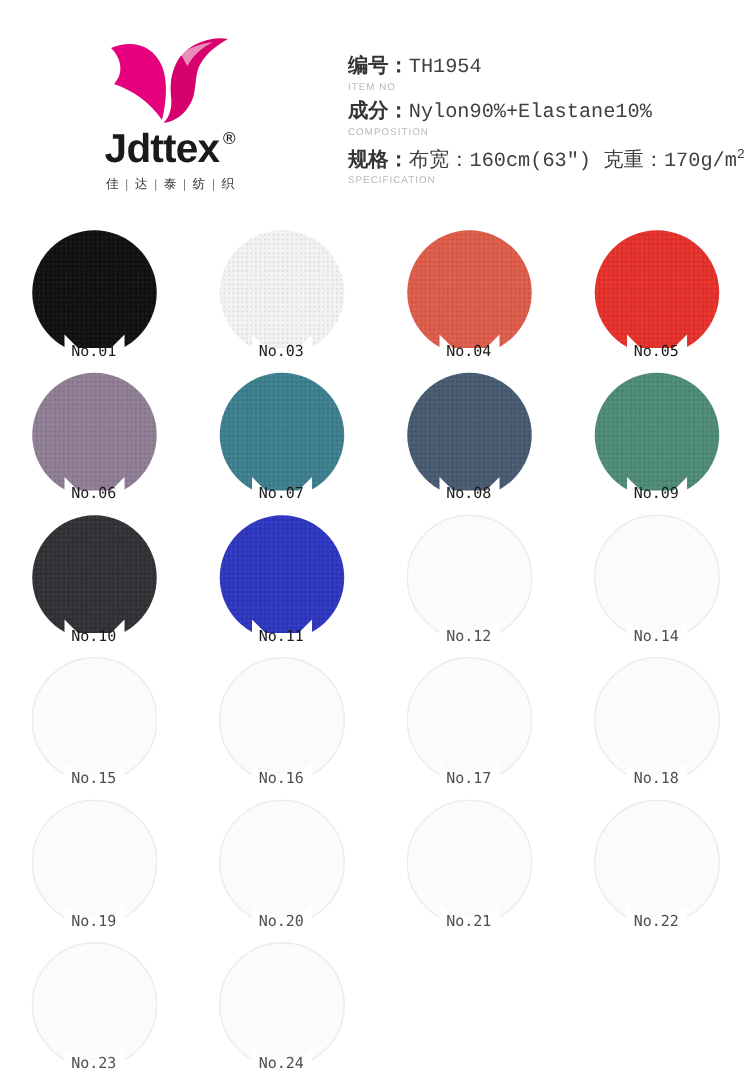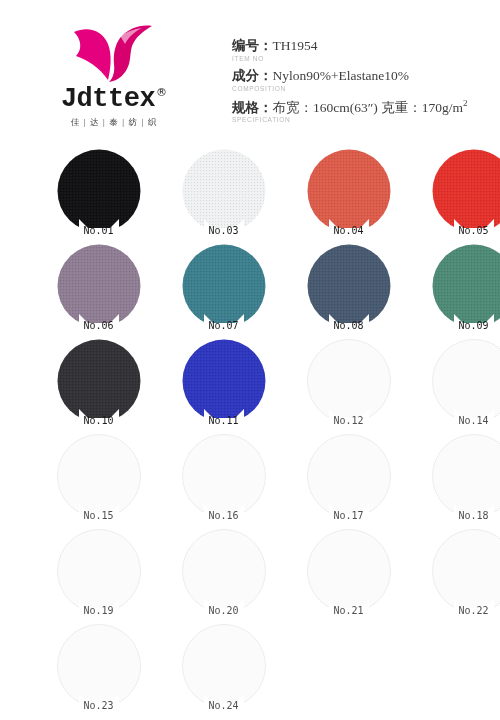--- a/index.html
+++ b/index.html
@@ -43,21 +43,21 @@
     display: block;
   }
 
   #wordmark {
     margin-top: 2px;
     display: flex;
     align-items: flex-start;
     line-height: 1;
   }
   #wordmark-text {
-    font-family: Liberation Mono, monospace;
+    font-family: Liberation Sans, sans-serif;
     font-weight: bold;
     font-size: 27px;
     letter-spacing: -0.5px;
     color: #1a1a1a;
   }
   #wordmark-reg {
     font-family: "DejaVu Sans", sans-serif;
     font-size: 11px;
     color: #1a1a1a;
     margin-top: 1px;
@@ -75,21 +75,21 @@
 
   
   #spec {
     position: absolute;
     left: 232px;
     top: 38px;
     width: 260px;
   }
   .spec-row { margin-bottom: 6px; }
   .spec-main {
-    font-family: Liberation Serif, serif;
+    font-family: Liberation Mono, monospace;
     font-size: 13.5px;
     color: #3f3f3f;
     white-space: nowrap;
     line-height: 1.25;
   }
   .spec-main .lbl { font-weight: bold; color: #353535; }
   .spec-sub {
     font-family: "Liberation Sans", sans-serif;
     font-size: 6.5px;
     letter-spacing: 0.7px;
@@ -107,23 +107,22 @@
     display: grid;
     grid-template-columns: repeat(4, 125px);
     grid-auto-rows: 95px;
   }
 
   .cell {
     position: relative;
     width: 125px;
     height: 95px;
     display: flex;
-    align-items: center;
+    align-items: flex-end;
     justify-content: center;
-    margin-left: 36px;
   }
 
   .swatch-wrap {
     position: relative;
     width: 84px;
     height: 84px;
     margin-top: 2px;
   }
 
   .swatch {

